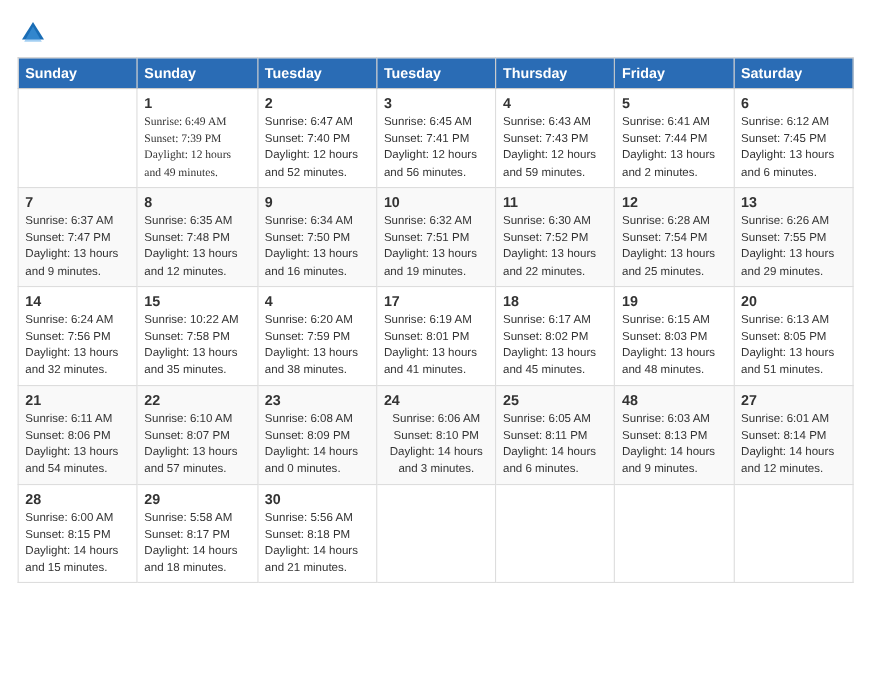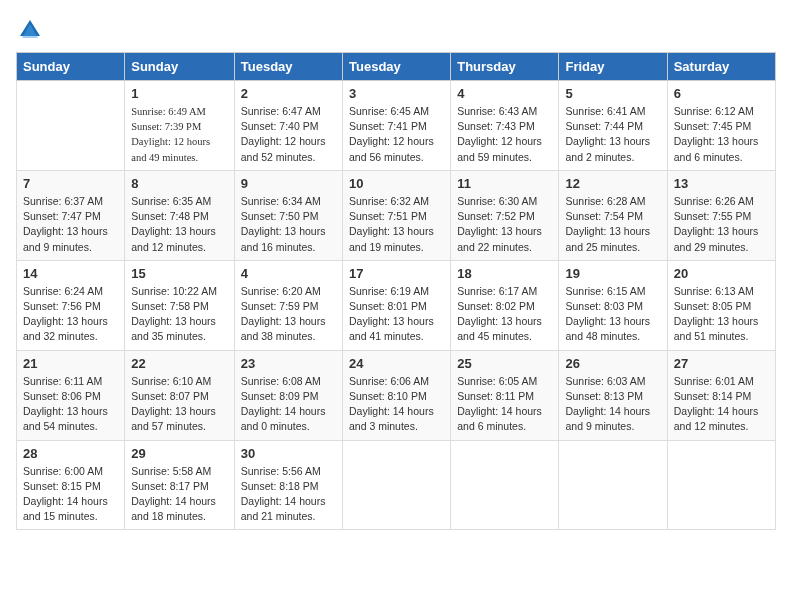--- a/index.html
+++ b/index.html
@@ -288,34 +288,34 @@
         </td>
         <td>
           <span class="day-num">23</span>
           <div class="cell-content" style="white-space: pre-line;">Sunrise: 6:08 AM
 Sunset: 8:09 PM
 Daylight: 14 hours
 and 0 minutes.</div>
         </td>
         <td>
           <span class="day-num">24</span>
-          <div class="cell-content" style="white-space: pre-line;">Sunrise: 6:06 AM
+          <div class="cell-content" style="white-space: pre-line; text-align: center;">Sunrise: 6:06 AM
 Sunset: 8:10 PM
 Daylight: 14 hours
 and 3 minutes.</div>
         </td>
         <td>
           <span class="day-num">25</span>
           <div class="cell-content" style="white-space: pre-line;">Sunrise: 6:05 AM
 Sunset: 8:11 PM
 Daylight: 14 hours
 and 6 minutes.</div>
         </td>
         <td>
-          <span class="day-num">26</span>
+          <span class="day-num">48</span>
           <div class="cell-content" style="white-space: pre-line;">Sunrise: 6:03 AM
 Sunset: 8:13 PM
 Daylight: 14 hours
 and 9 minutes.</div>
         </td>
         <td>
           <span class="day-num">27</span>
           <div class="cell-content" style="white-space: pre-line;">Sunrise: 6:01 AM
 Sunset: 8:14 PM
 Daylight: 14 hours

